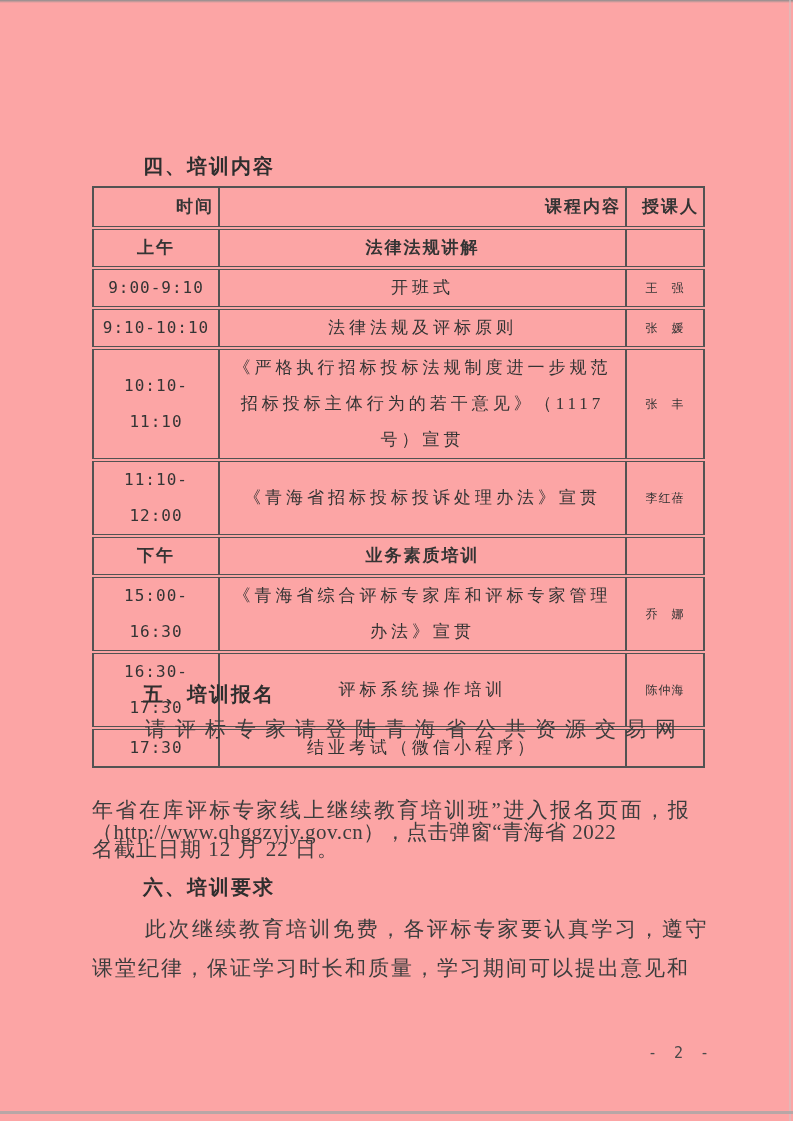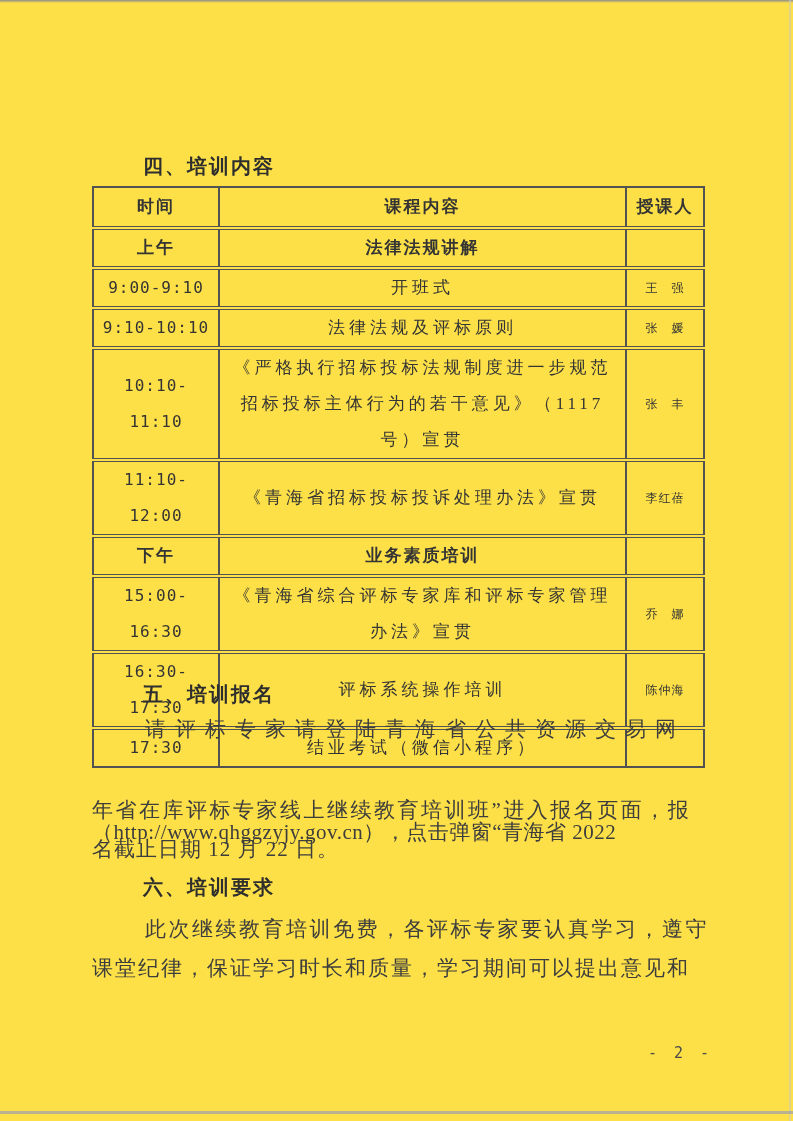--- a/index.html
+++ b/index.html
@@ -1,18 +1,18 @@
 <!DOCTYPE html>
 <html><head>
 <meta charset="utf-8">
 <style>
   html,body{margin:0;padding:0;background:#e9e9e9;}
   .page{
     position:relative;width:793px;height:1121px;margin:0 auto;
-    background:#fde047;overflow:hidden;
+    background:#fca5a5;overflow:hidden;
     font-family:"Liberation Serif","DejaVu Serif",serif;
     color:#3a3a3a;
   }
   
   .edge-top{position:absolute;top:0;left:0;width:793px;height:3px;
     background:linear-gradient(to bottom,#8d8d8d,rgba(255,255,255,0));}
   .edge-right{position:absolute;top:0;right:2px;width:2px;height:1121px;
     background:#c9c9c9;opacity:.55;}
   .edge-bottom{position:absolute;left:0;top:1111px;width:793px;height:3px;
     background:#a6a6a6;opacity:.8;}
@@ -34,21 +34,21 @@
     font-size:17px;color:#343434;
   }
   .sched th,.sched td{
     border:2px solid #525252;
     border-bottom:4px double #525252;
     text-align:center;vertical-align:middle;
     padding:0 4px;line-height:36px;font-weight:normal;
     overflow:hidden;
   }
   .sched thead th{font-weight:bold;height:38px;letter-spacing:2px;
-    font-family:"Liberation Serif","DejaVu Serif",serif;}
+    font-family:"Liberation Serif","DejaVu Serif",serif;text-align:right;}
   .sched tbody tr:last-child td{border-bottom:2px solid #525252;}
   .col-time{font-family:"DejaVu Sans Mono","Liberation Mono",monospace;
     font-size:16px;letter-spacing:1px;}
   .col-content{letter-spacing:4px;}
   .col-instructor{letter-spacing:1px;font-size:12px;}
   tr.emph td{font-weight:bold;}
   tr.emph .col-time{font-family:"Liberation Serif","DejaVu Serif",serif;font-size:17px;letter-spacing:2px;margin-left:38px;}
   tr.emph .col-content{letter-spacing:2px;}
   
   .sched tbody tr:nth-child(1){height:37px;}

